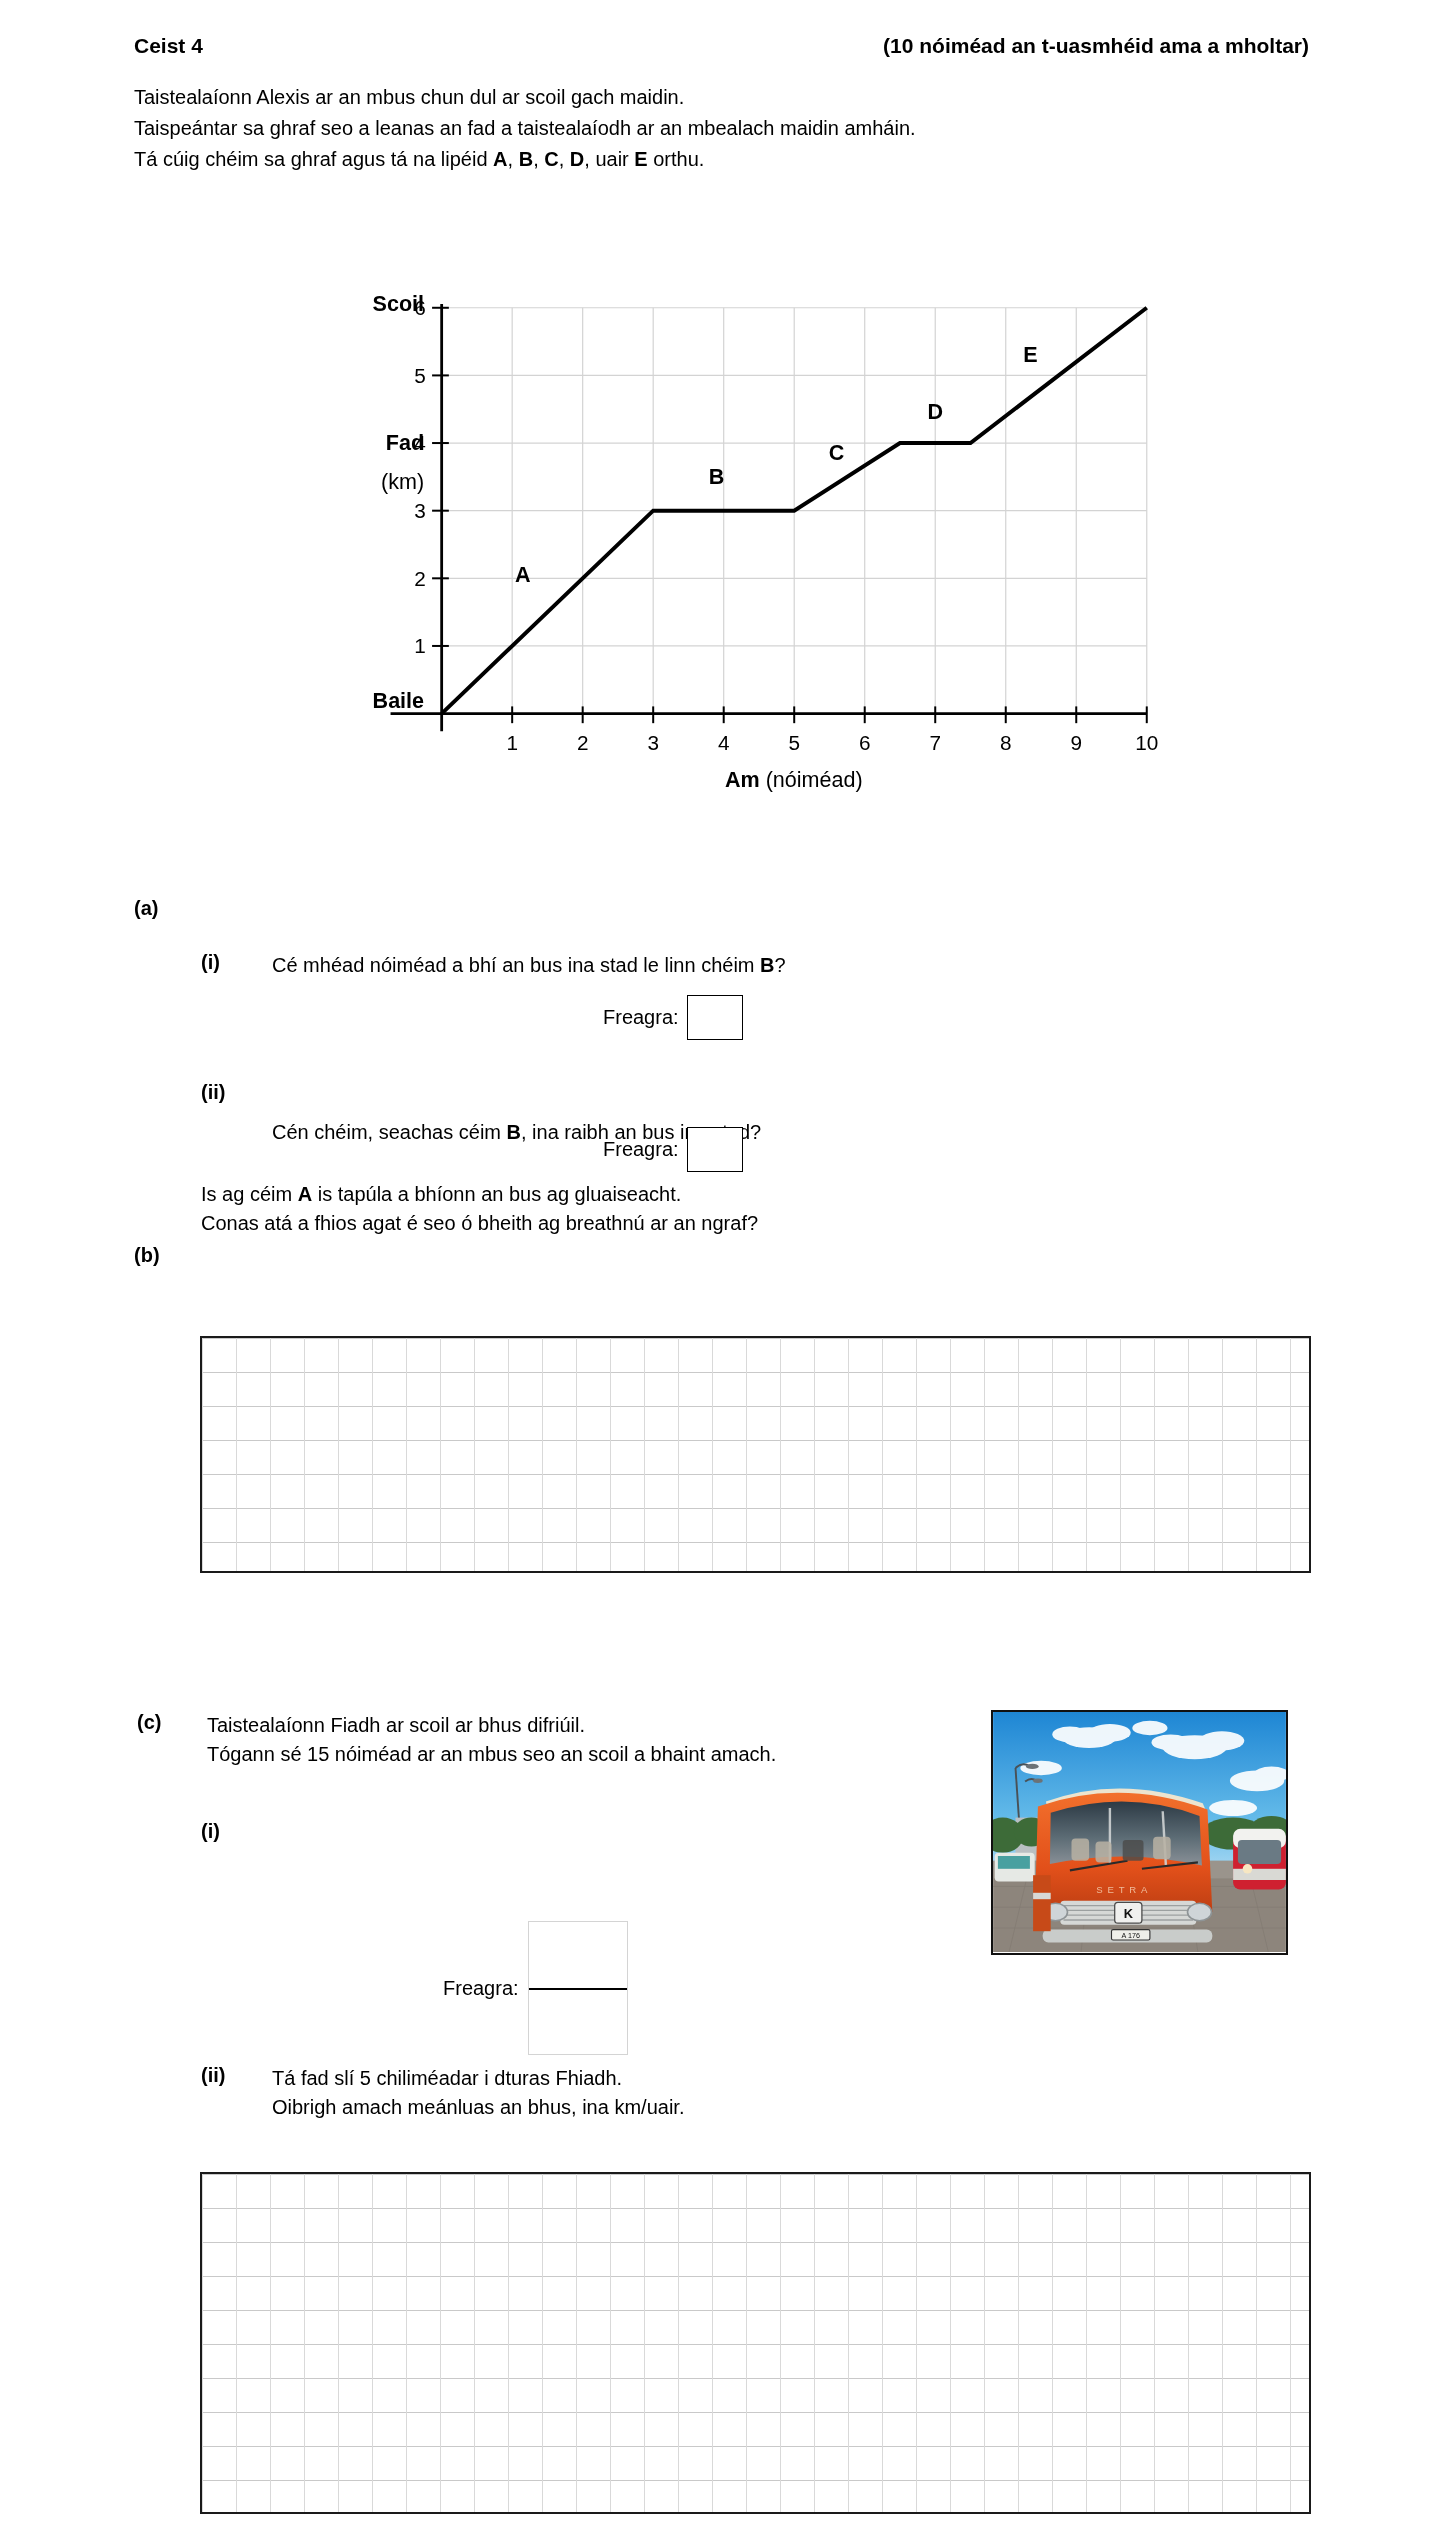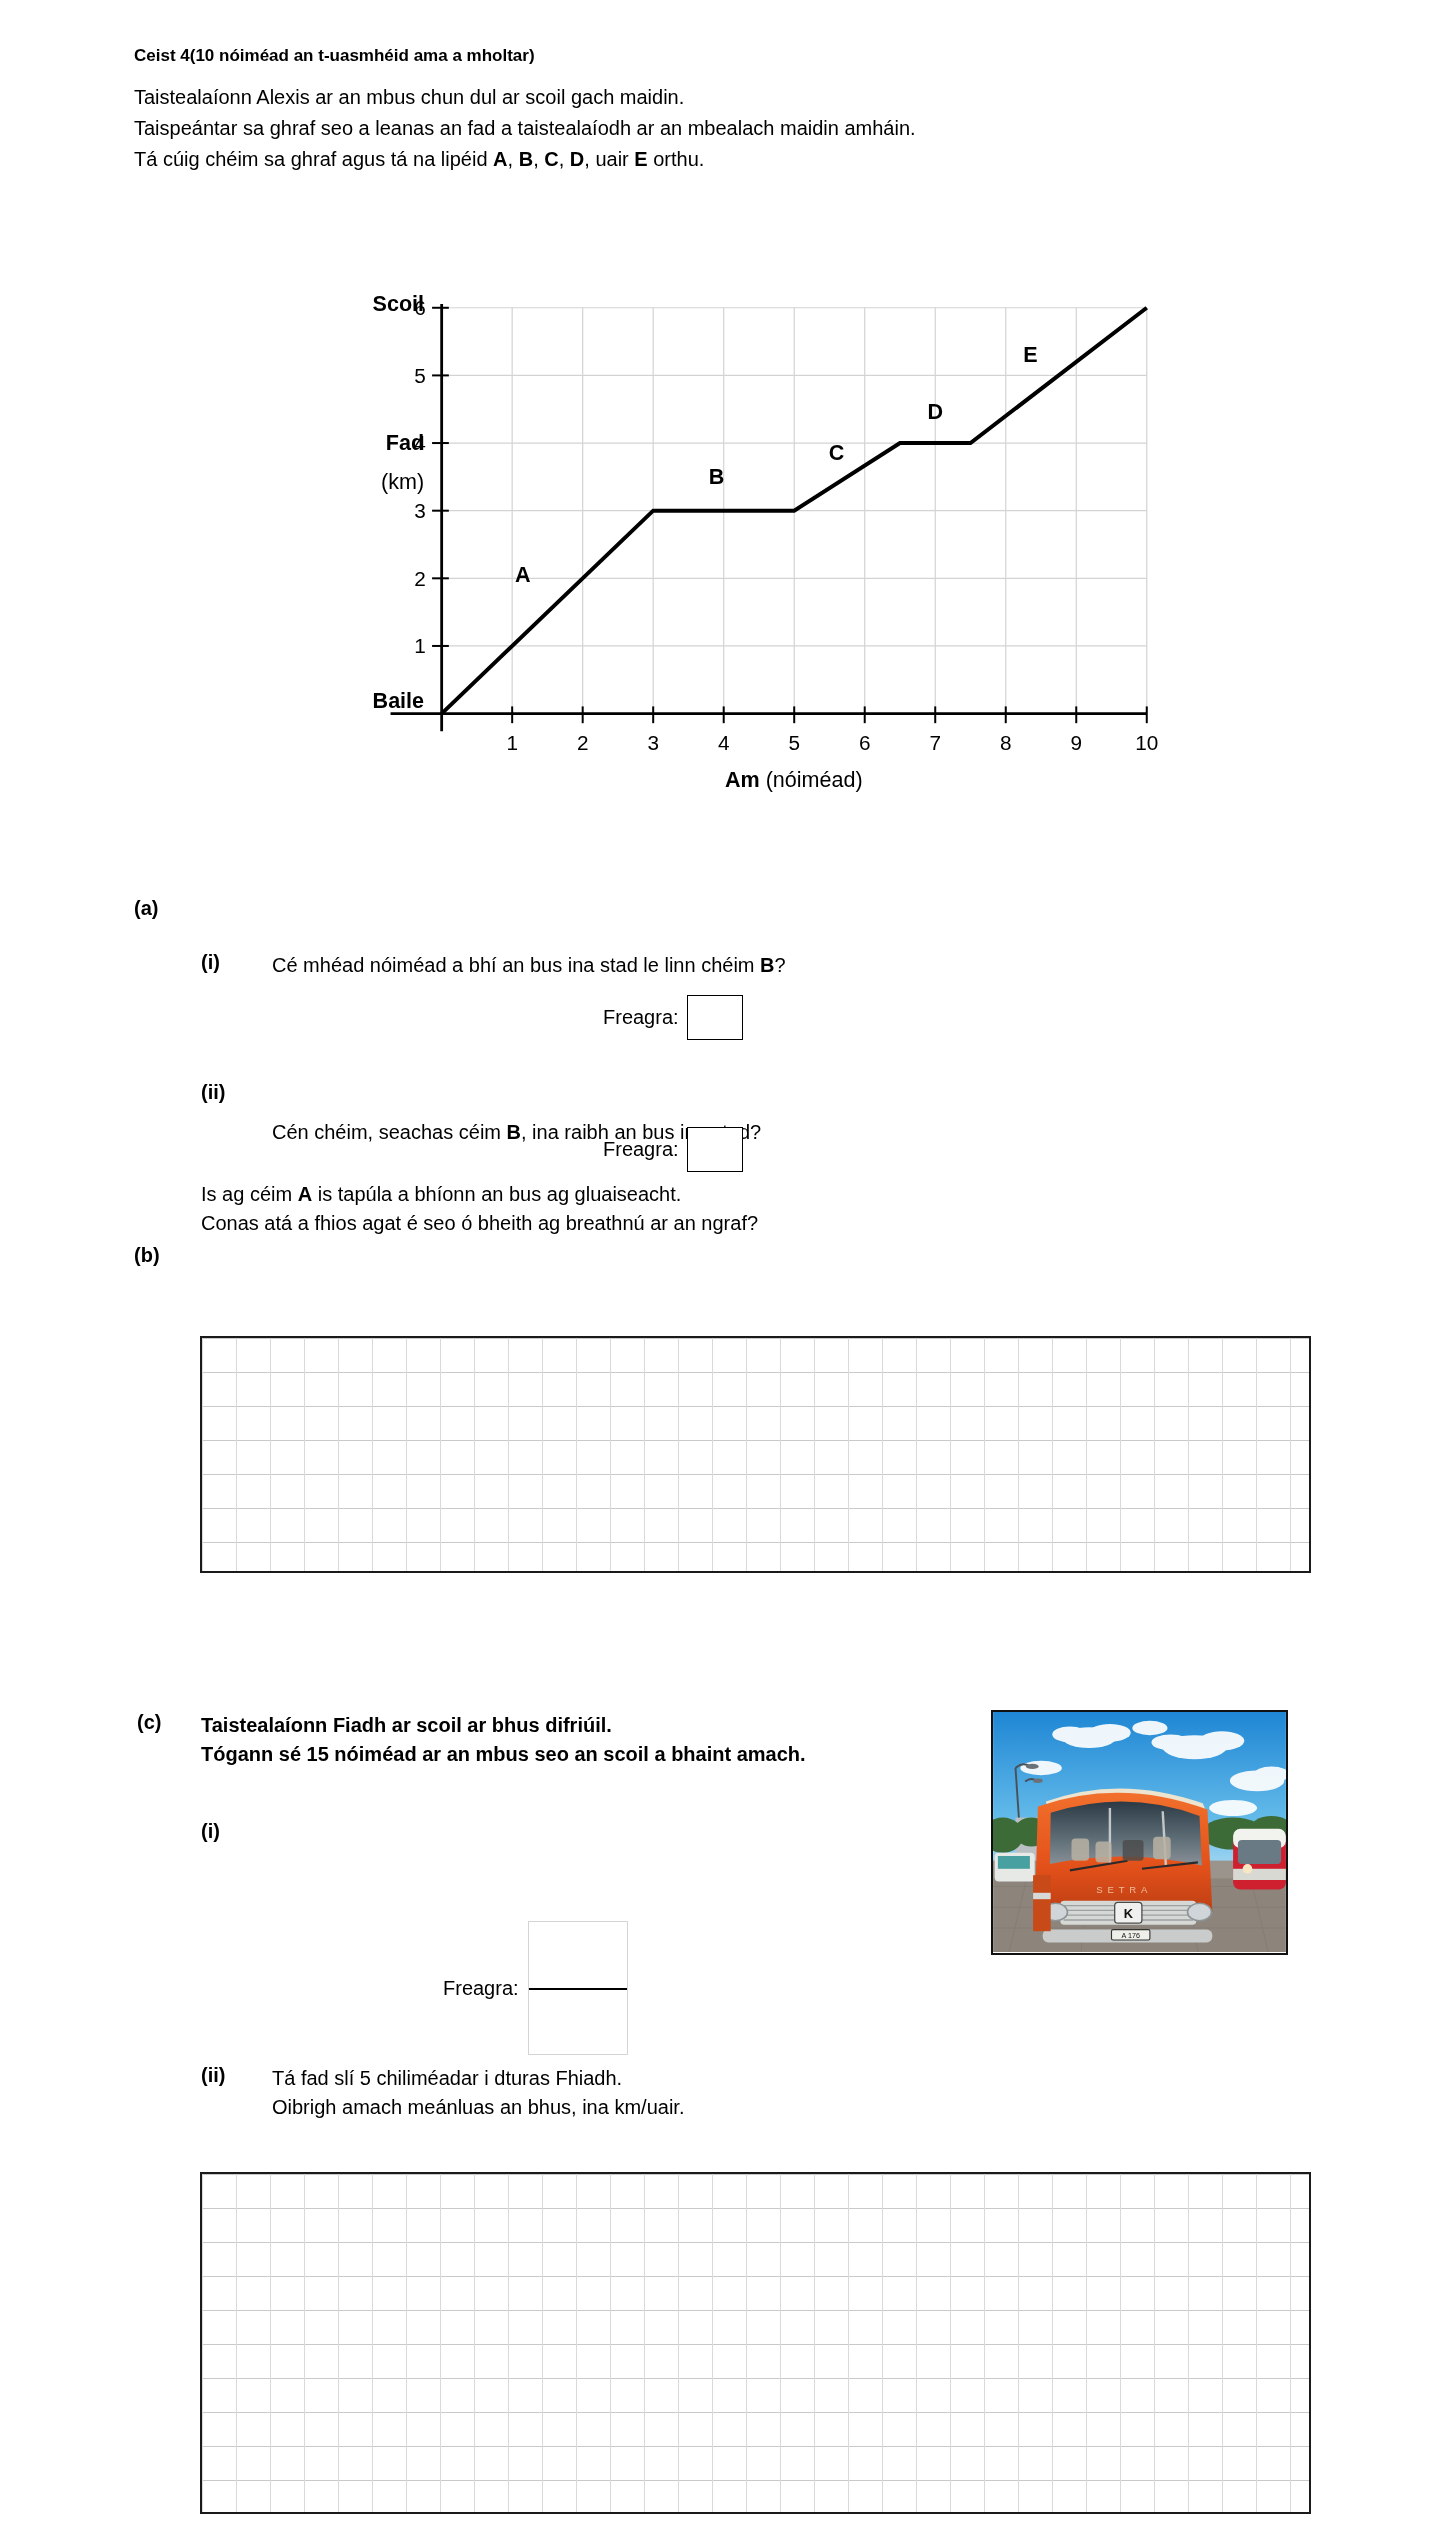--- a/index.html
+++ b/index.html
@@ -22,24 +22,24 @@
     overflow: hidden;
   }
 
   
   .q-header {
     position: absolute;
     left: 134px;
     top: 34px;
     width: 1175px;
     display: flex;
+    justify-content: space-between;
     align-items: baseline;
-    font-size: 17px;
+    font-size: 21px;
     font-weight: bold;
-    margin-top: 12px;
   }
   .q-header .marks { white-space: nowrap; }
 
   
   .intro {
     position: absolute;
     left: 134px;
     top: 83px;
     width: 1199px;
     font-size: 20px;
@@ -257,21 +257,21 @@
 
   <div class="label-col" style="left:134px; top:1244px;">(b)</div>
   <div class="qtext" style="left:201px; top:1180px; width:999px;">
     <div><span>Is ag céim </span><b>A</b><span> is tapúla a bhíonn an bus ag gluaiseacht.</span></div>
     <div>Conas atá a fhios agat é seo ó bheith ag breathnú ar an ngraf?</div>
   </div>
 
   <div class="grid-area" style="left:200px; top:1336px; width:1111px; height:237px;"></div>
 
   <div class="label-col" style="left:137px; top:1711px;">(c)</div>
-  <div class="qtext" style="left:201px; top:1711px; width:799px;font-weight:bold;">
+  <div class="qtext" style="left:207px; top:1711px; width:799px;">
     <div>Taistealaíonn Fiadh ar scoil ar bhus difriúil.</div>
     <div>Tógann sé 15 nóiméad ar an mbus seo an scoil a bhaint amach.</div>
   </div>
 
   <div class="photo" style="left:991px; top:1710px; width:297px; height:245px;">
     <svg width="293" height="240" viewBox="0 0 366 300">
       <defs>
         <linearGradient id="skyg" x1="0" y1="0" x2="0" y2="1">
           <stop offset="0%" stop-color="#1e86d4"></stop>
           <stop offset="70%" stop-color="#67bdea"></stop>

